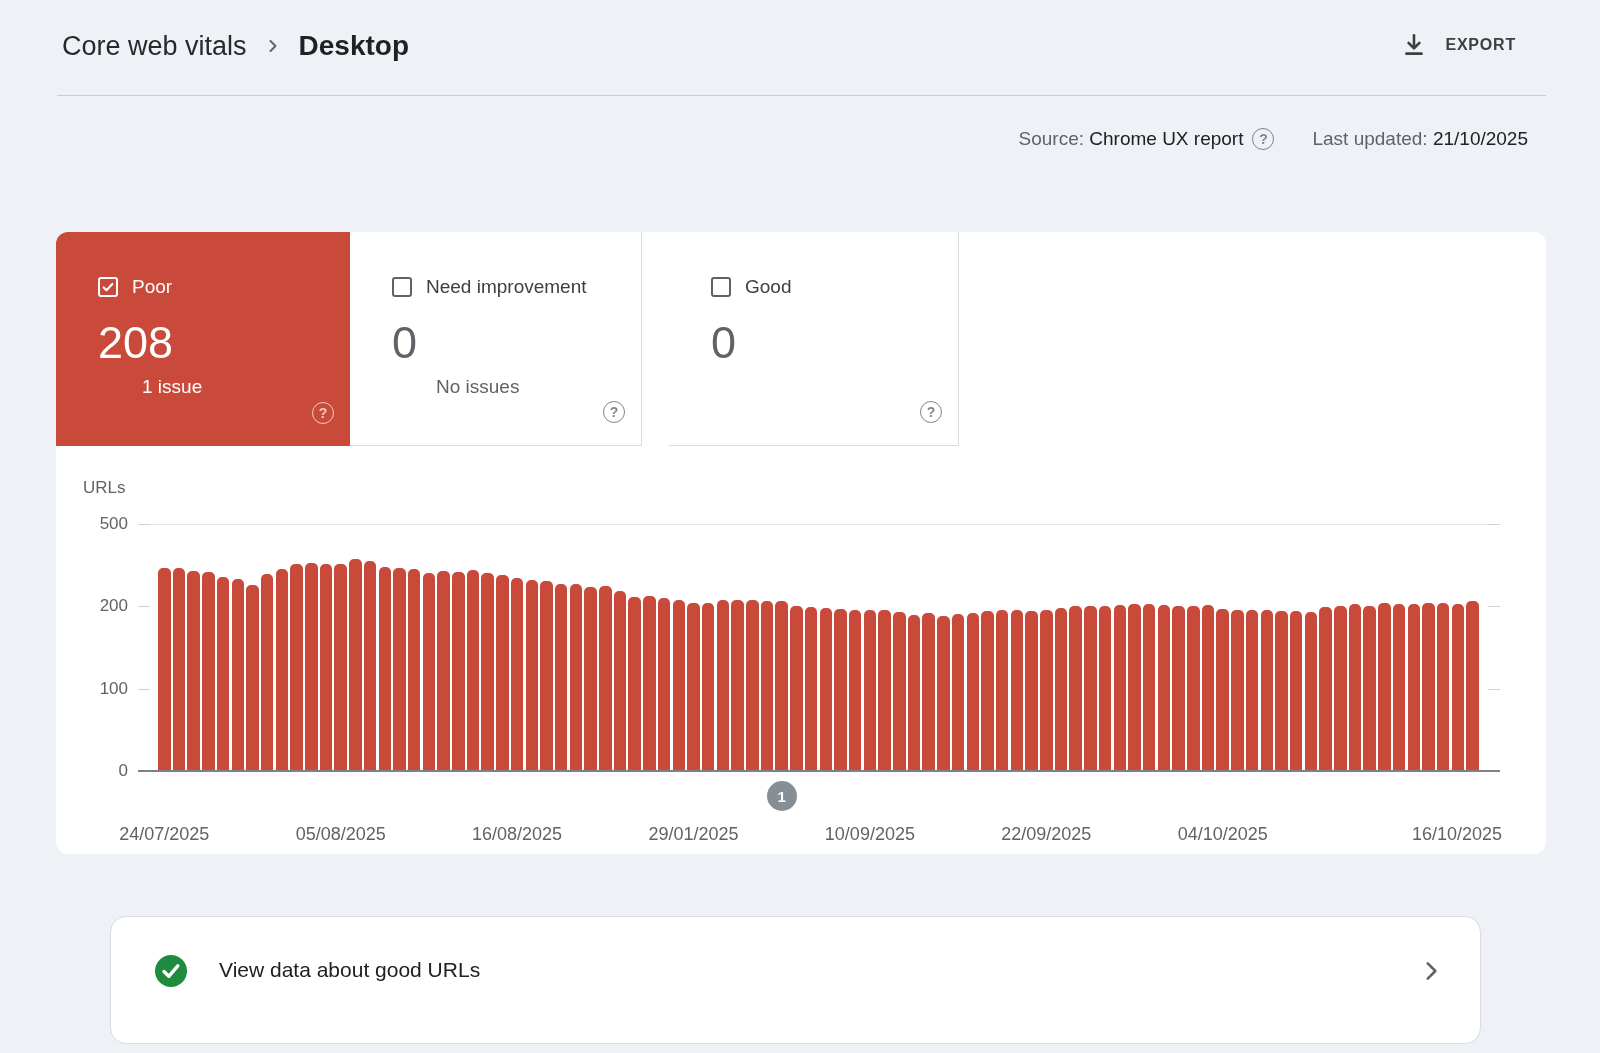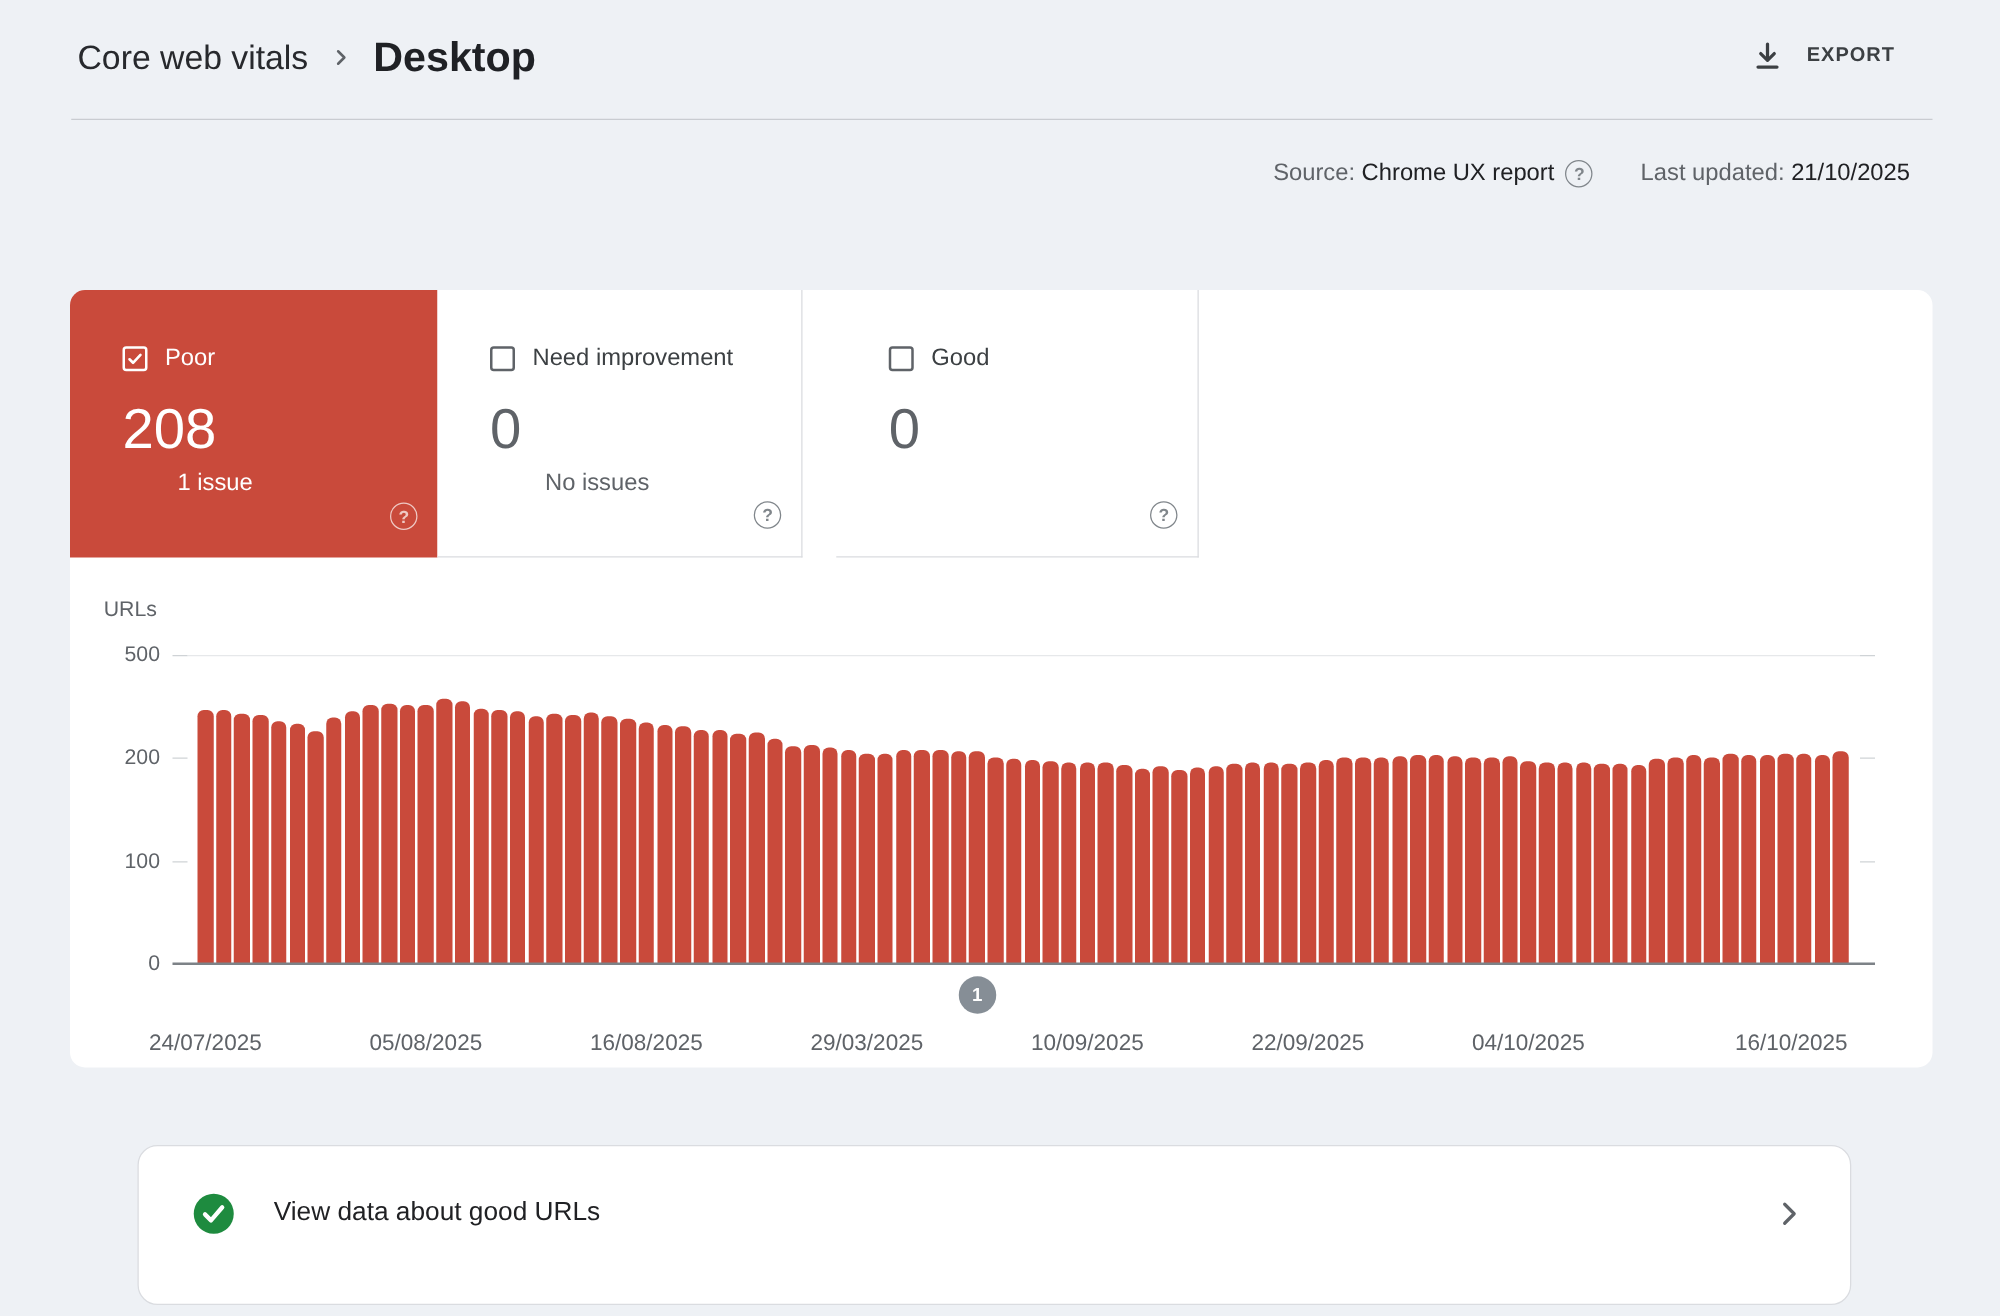--- a/index.html
+++ b/index.html
@@ -8,21 +8,21 @@
     background:#eef1f5;
     font-family:"Liberation Sans", sans-serif;
     color:#202124;
   }
   .abs{position:absolute;}
 
   
   .breadcrumb{left:62px;top:24px;height:44px;display:flex;align-items:center;gap:16px;}
   .crumb-root{font-size:27px;color:#27292d;font-weight:400;cursor:pointer;}
   .crumb-sep{display:flex;align-items:center;}
-  .crumb-current{font-size:33px;color:#1f2125;font-weight:700;}
+  .crumb-current{font-size:28px;color:#1f2125;font-weight:700;}
   .export-btn{right:84px;top:26px;height:38px;display:flex;align-items:center;gap:18px;cursor:pointer;}
   .export-label{font-size:16px;font-weight:700;letter-spacing:.8px;color:#3c4043;}
   .header-divider{left:57px;top:95px;width:1489px;height:1px;background:#c9ccd1;}
 
   
   .source-row{top:125px;right:72px;height:28px;display:flex;align-items:center;font-size:19px;}
   .gray{color:#5f6368;}
   .dark{color:#202124;}
   .source-row .sp{white-space:pre;}
   .qicon{
@@ -252,25 +252,25 @@
     <div class="bar" title="203" style="left: 1392.8px; width: 12.6px; top: 603.863px; height: 167.137px; background: rgb(201, 74, 59);"></div>
     <div class="bar" title="203" style="left: 1407.5px; width: 12.6px; top: 603.863px; height: 167.137px; background: rgb(201, 74, 59);"></div>
     <div class="bar" title="204" style="left: 1422.2px; width: 12.6px; top: 603.04px; height: 167.96px; background: rgb(201, 74, 59);"></div>
     <div class="bar" title="204" style="left: 1436.9px; width: 12.6px; top: 603.04px; height: 167.96px; background: rgb(201, 74, 59);"></div>
     <div class="bar" title="203" style="left: 1451.6px; width: 12.6px; top: 603.863px; height: 167.137px; background: rgb(201, 74, 59);"></div>
     <div class="bar" title="206" style="left: 1466.3px; width: 12.6px; top: 601.393px; height: 169.607px; background: rgb(201, 74, 59);"></div>
     <div class="baseline"></div>
     <div class="x-label" style="left: 164.3px;">24/07/2025</div>
     <div class="x-label" style="left: 340.7px;">05/08/2025</div>
     <div class="x-label" style="left: 517.1px;">16/08/2025</div>
-    <div class="x-label" style="left: 693.5px;">29/03/2025</div>
+    <div class="x-label" style="left: 693.5px;">29/01/2025</div>
     <div class="x-label" style="left: 869.9px;">10/09/2025</div>
     <div class="x-label" style="left: 1046.3px;">22/09/2025</div>
     <div class="x-label" style="left: 1222.7px;">04/10/2025</div>
-    <div class="x-label" style="left: 1408px; text-align: right;">16/10/2025</div>
+    <div class="x-label" style="left: 1457px;">16/10/2025</div>
     <div class="marker" style="left: 766.7px; top: 781px; background: rgb(134, 142, 150);">1</div>
   </div>
 
 <div class="abs footer-card">
   <span class="footer-icon">
     <svg width="34" height="34" viewBox="0 0 34 34">
       <circle cx="17" cy="17" r="16" fill="#1e8b3f"></circle>
       <path d="M10 17.5l4.8 4.8 9-10.5" fill="none" stroke="#ffffff" stroke-width="3.4" stroke-linecap="round" stroke-linejoin="round"></path>
     </svg>
   </span>

